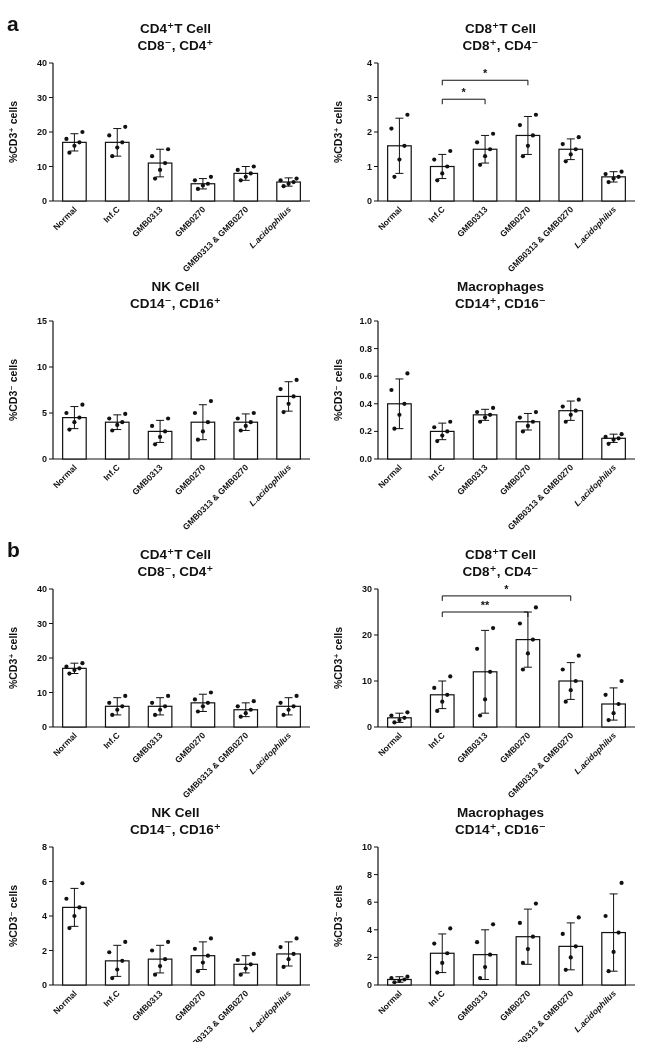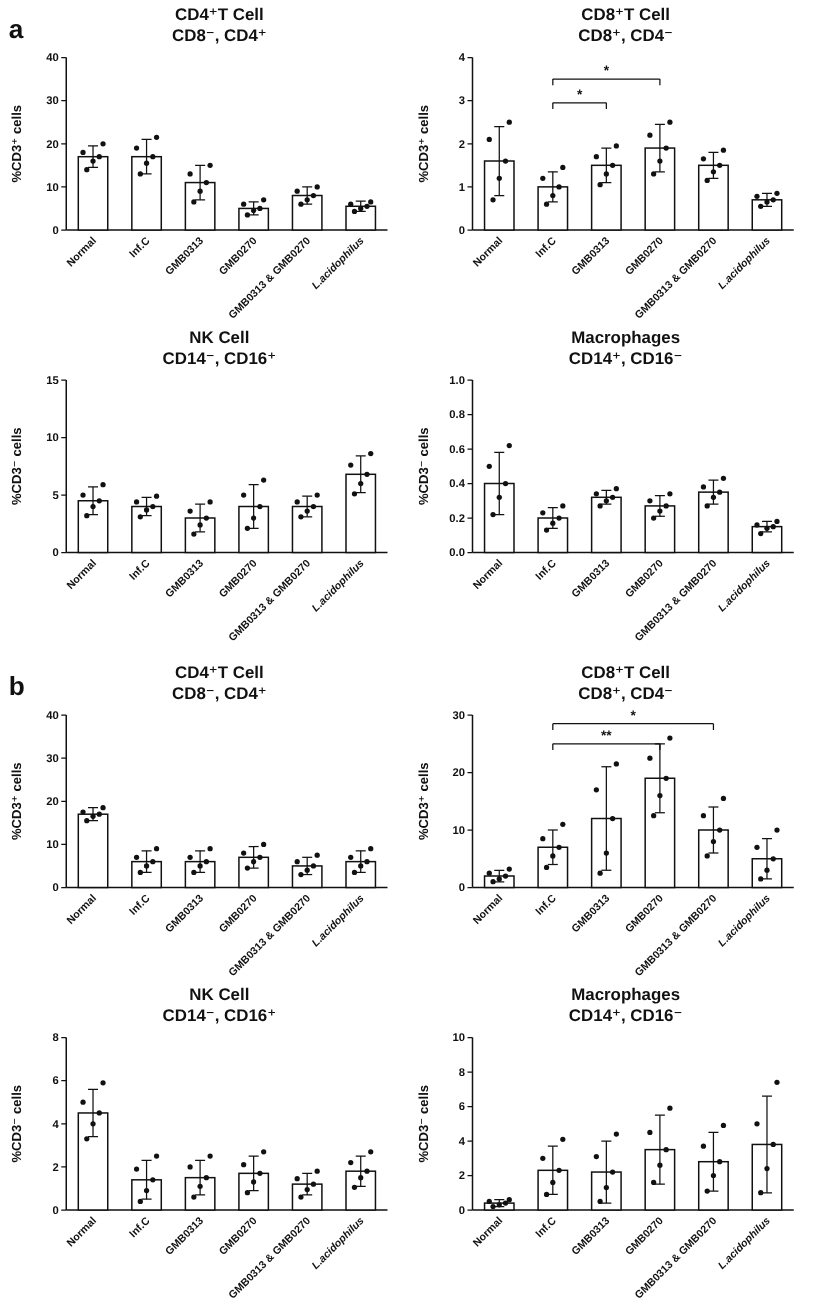--- a/index.html
+++ b/index.html
@@ -2,21 +2,21 @@
 <html><head>
 <meta charset="utf-8">
 <style>
   html,body{margin:0;padding:0;background:#ffffff;}
   body{font-family:"Liberation Sans","DejaVu Sans",sans-serif;color:#111;}
   .page{width:650px;margin:0 auto;position:relative;background:#fff;}
   .panel{position:relative;}
   .panel-label{position:absolute;left:7px;top:12px;font-size:21px;font-weight:700;z-index:2;}
   .charts-grid{display:grid;grid-template-columns:325px 325px;}
   figure.chart{margin:0;padding:0;width:325px;height:258px;display:flex;flex-direction:column;align-items:center;}
-  figcaption{height:34px;margin-top:4px;text-align:center;font-weight:700;font-size:13.5px;line-height:1.25;padding-left:26px;width:100%;box-sizing:border-box;}
+  figcaption{height:34px;margin-top:21px;text-align:center;font-weight:700;font-size:13.5px;line-height:1.25;padding-left:26px;width:100%;box-sizing:border-box;}
   .plot{width:315px;height:220px;}
   svg text{font-family:"Liberation Sans","DejaVu Sans",sans-serif;fill:#111;}
   .panel-b{margin-top:10px;}
 </style>
 </head>
 <body>
 
 <div class="page">
 
   <div class="panel panel-a">

